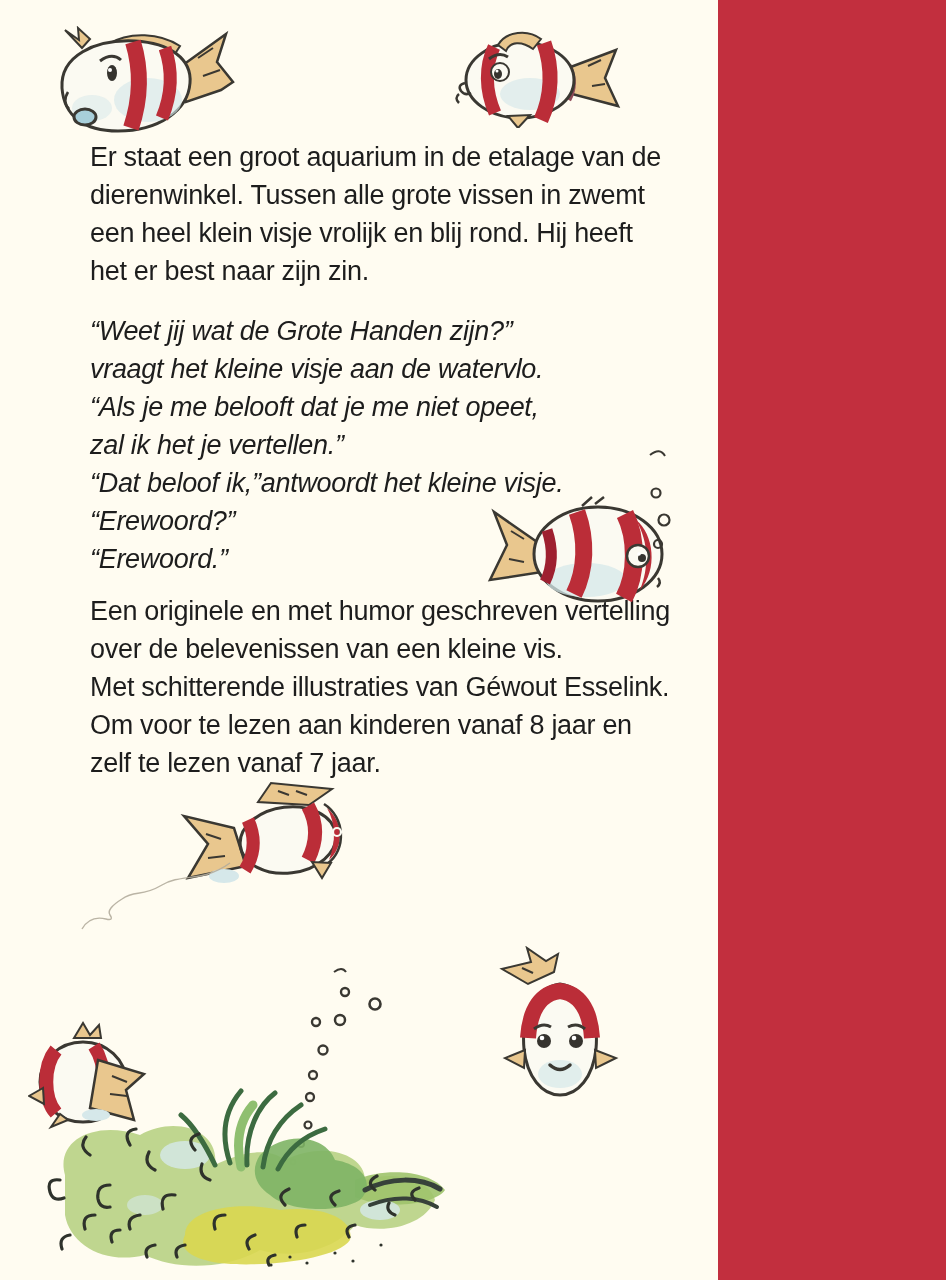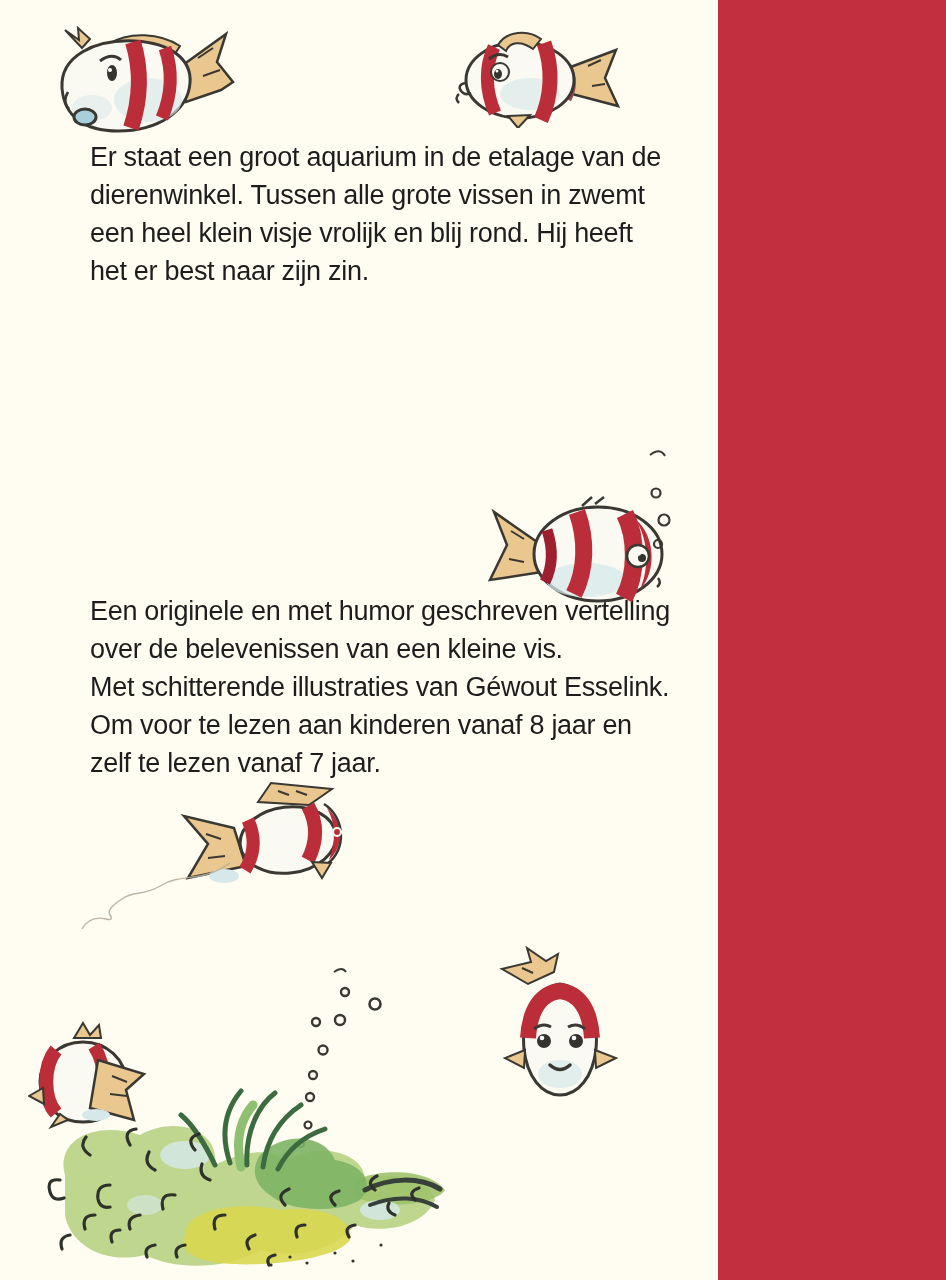--- a/index.html
+++ b/index.html
@@ -71,20 +71,27 @@
     <circle fill="#ffffff" cx="49" cy="43" r="1.5"></circle>
     <path class="no-f ink" stroke-width="3" d="M41,31 q10,-8 19,-2"></path>
     <path class="no-f ink" stroke-width="2.5" d="M17,55 q-8,2 -4,8 q4,5 10,2 M11,66 q-5,4 0,9"></path>
     <path class="f-tan ink" stroke-width="2" d="M60,88 L70,100 L82,87 Z"></path>
   </svg>
 
   <p class="para intro">Er staat een groot aquarium in de etalage van de
 dierenwinkel. Tussen alle grote vissen in zwemt
 een heel klein visje vrolijk en blij rond. Hij heeft
 het er best naar zijn zin.</p>
+  <p class="para quote">“Weet jij wat de Grote Handen zijn?”
+vraagt het kleine visje aan de watervlo.
+“Als je me belooft dat je me niet opeet,
+zal ik het je vertellen.”
+“Dat beloof ik,”antwoordt het kleine visje.
+“Erewoord?”
+“Erewoord.”</p>
   <p class="para blurb">Een originele en met humor geschreven vertelling
 over de belevenissen van een kleine vis.
 Met schitterende illustraties van Géwout Esselink.
 Om voor te lezen aan kinderen vanaf 8 jaar en
 zelf te lezen vanaf 7 jaar.</p>
 
   <svg class="illus" style="left:486px;top:488px" width="190" height="122" viewBox="0 0 190 122">
     <path class="f-tan ink" stroke-width="2.5" d="M54,56 L8,24 L21,57 L4,92 L56,84 Z"></path>
     <path class="no-f ink" stroke-width="2" d="M25,43 l13,8 M23,71 l15,3"></path>
     <ellipse class="f-body ink" stroke-width="3" cx="112" cy="66" rx="64" ry="47"></ellipse>

